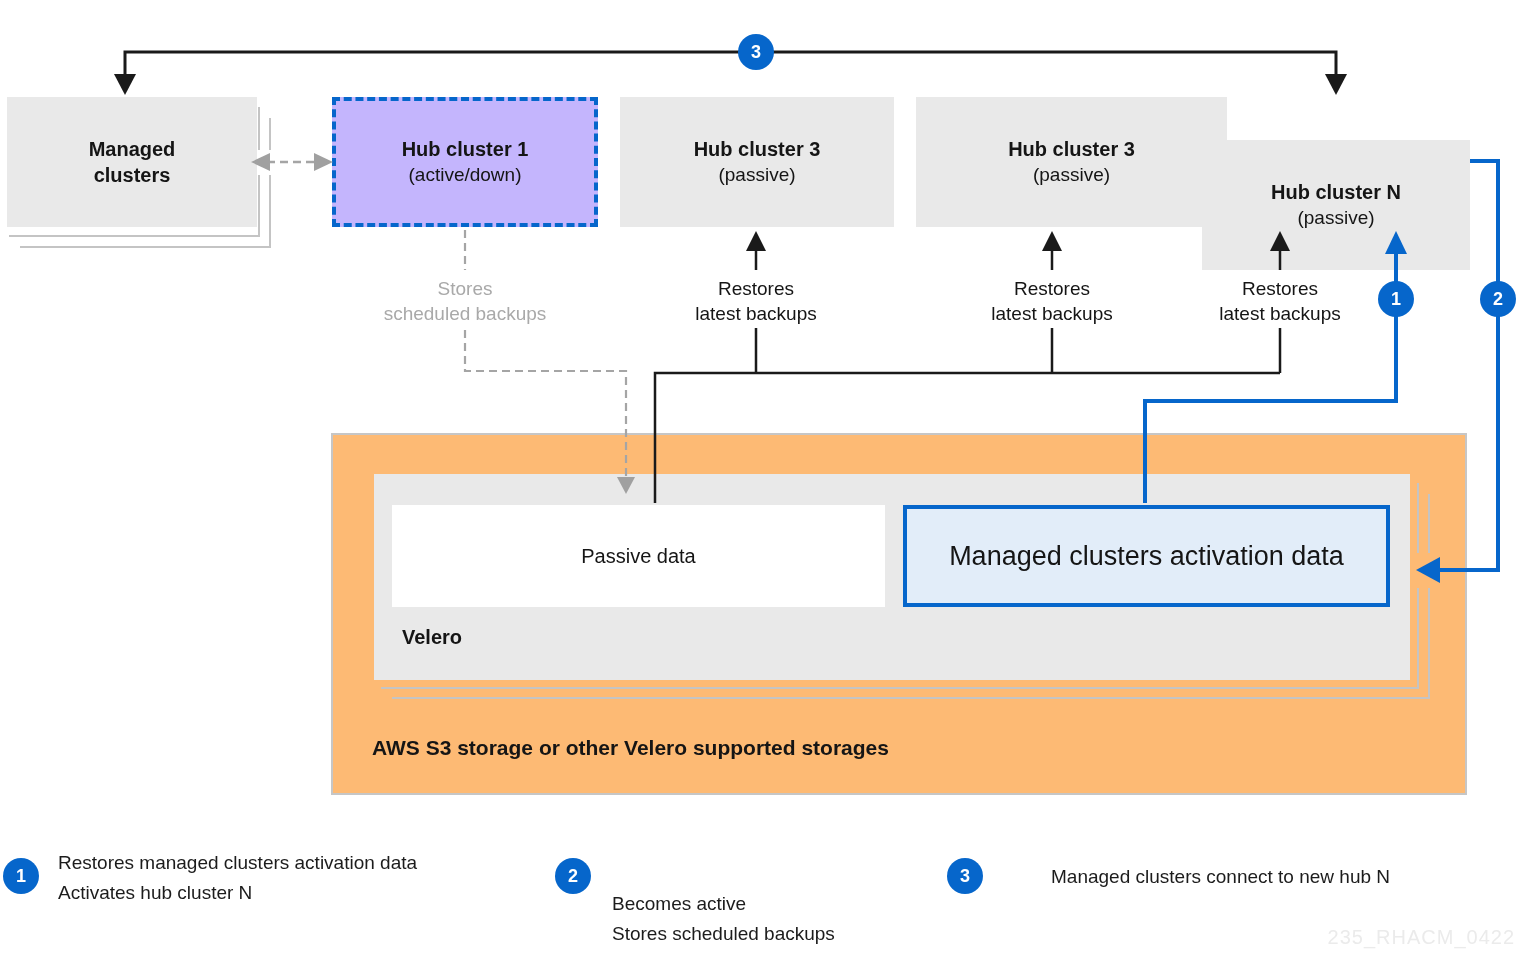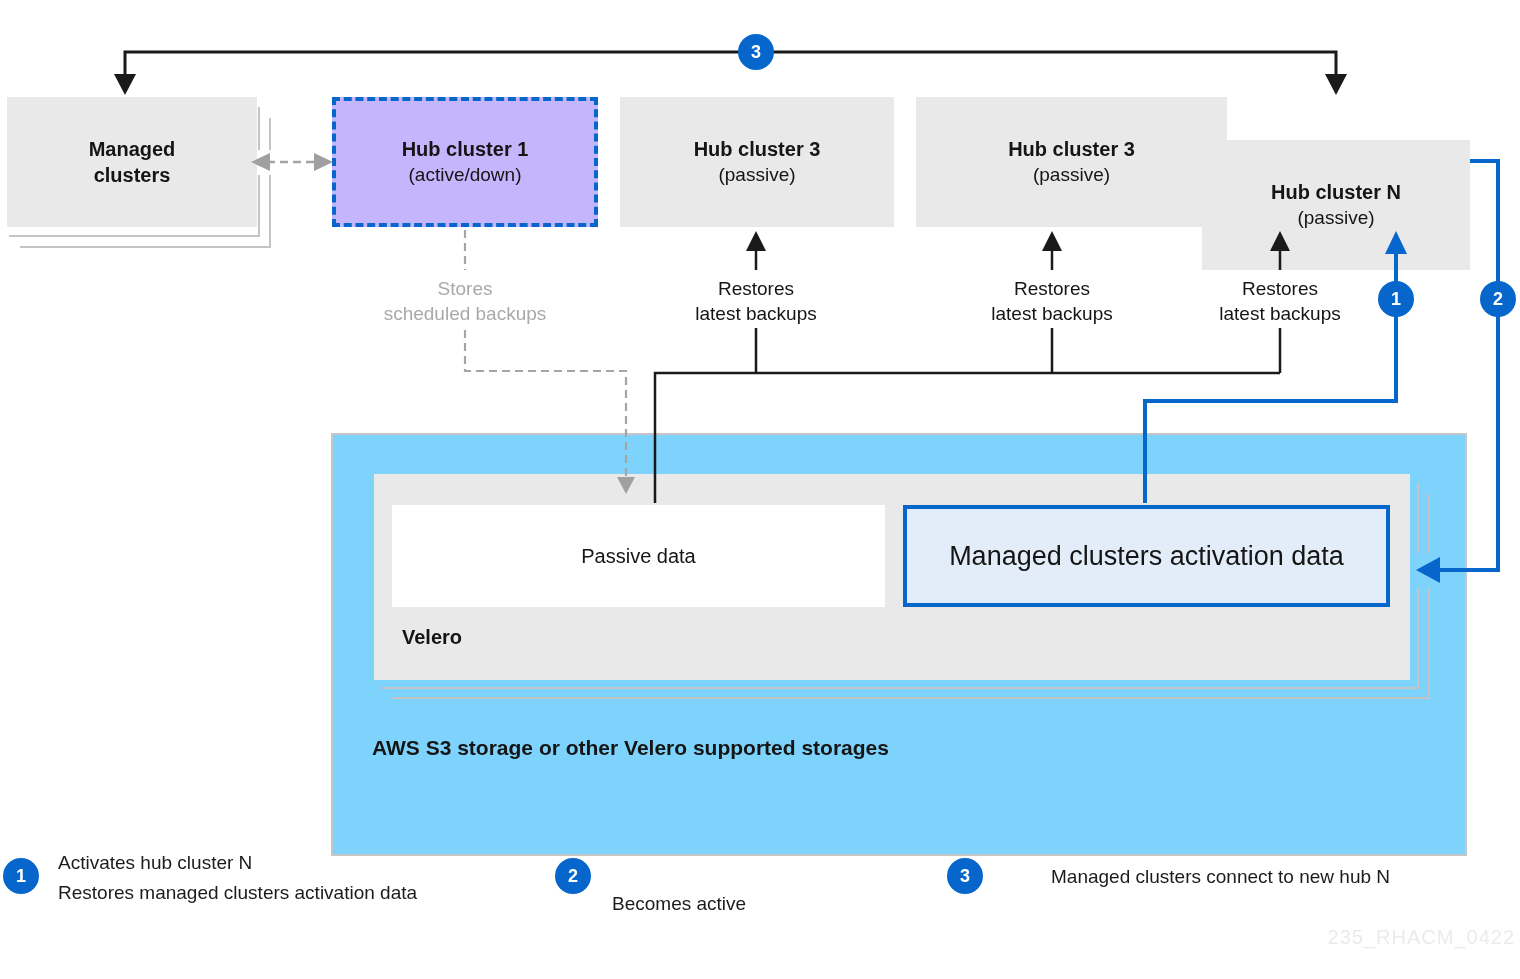--- a/index.html
+++ b/index.html
@@ -21,22 +21,22 @@
   .node-hubn { left:1202px; width:268px;margin-top:43px; }
 
   
   .lbl { position:absolute; text-align:center; font-size:19px; line-height:25px; z-index:1; }
   .lbl-stores { left:370px; top:276px; width:190px; color:#a9a9a9; }
   .lbl-restores-2 { left:676px;  top:276px; width:160px; }
   .lbl-restores-3 { left:972px;  top:276px; width:160px; }
   .lbl-restores-n { left:1200px; top:276px; width:160px; }
 
   
-  .aws-container { position:absolute; left:331px; top:433px; width:1136px; height:423px;
-                   border:2px solid #c6c6c6; background:#7dd3fc; z-index:1;padding-left:48px; }
+  .aws-container { position:absolute; left:331px; top:433px; width:1136px; height:362px;
+                   border:2px solid #c6c6c6; background:#fdba74; z-index:1;padding-left:48px; }
   .backup-box { position:absolute; left:41px; top:39px; width:1036px; height:206px; background:#e9e9e9; }
   .passive-box { position:absolute; left:18px; top:31px; width:493px; height:102px; background:#ffffff;
                  display:flex; align-items:center; justify-content:center; font-size:20px; }
   .activation-box { position:absolute; left:529px; top:31px; width:487px; height:102px;
                     background:#e2edf9; border:4px solid #0666cb;
                     display:flex; align-items:center; justify-content:center; font-size:27px; }
   .backup-label { position:absolute; left:28px; top:152px; font-weight:bold; font-size:20px; }
   .aws-label { position:absolute; left:39px; top:301px; font-weight:bold; font-size:21px; }
 
   
@@ -167,26 +167,27 @@
       <polygon points="1440,557 1440,583 1416,570" fill="#0666cb"></polygon>
     </g>
   </svg>
 
   <div class="badge badge-3">3</div>
   <div class="badge badge-1">1</div>
   <div class="badge badge-2">2</div>
 
   <div class="legend-circle lc-1">1</div>
   <div class="legend-text lt-1">
+    <div>Restores managed clusters activation data</div>
     <div>Activates hub cluster N</div>
-    <div>Restores managed clusters activation data</div>
   </div>
   <div class="legend-circle lc-2">2</div>
   <div class="legend-text lt-2">
     <div>Becomes active</div>
+    <div>Stores scheduled backups</div>
   </div>
   <div class="legend-circle lc-3">3</div>
   <div class="legend-text lt-3">
     <div>Managed clusters connect to new hub N</div>
   </div>
 
   <div class="watermark">235_RHACM_0422</div>
 
 </div>
 

